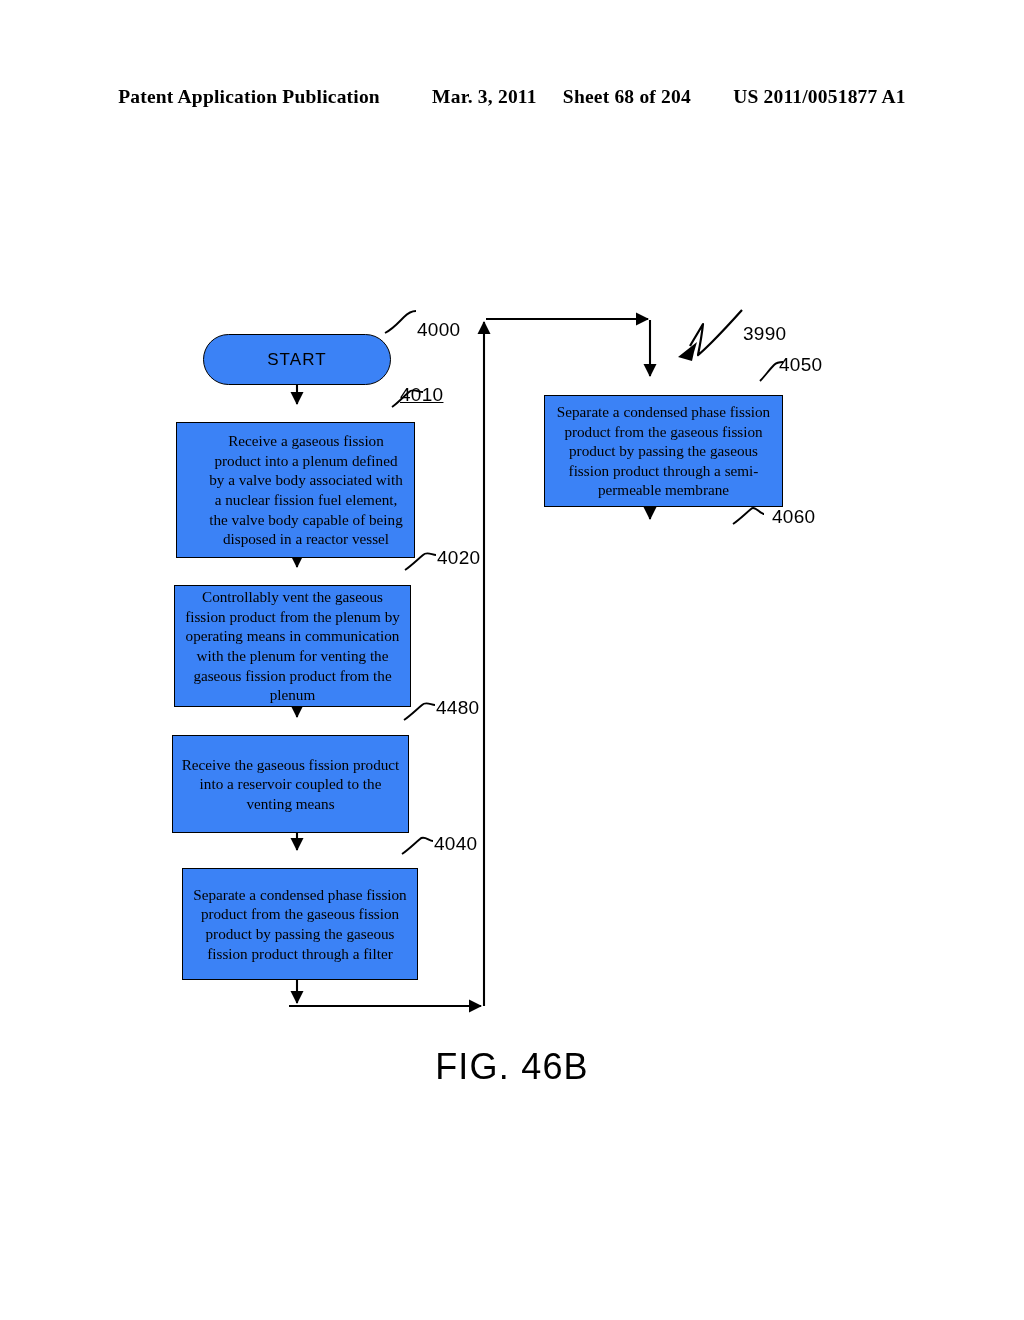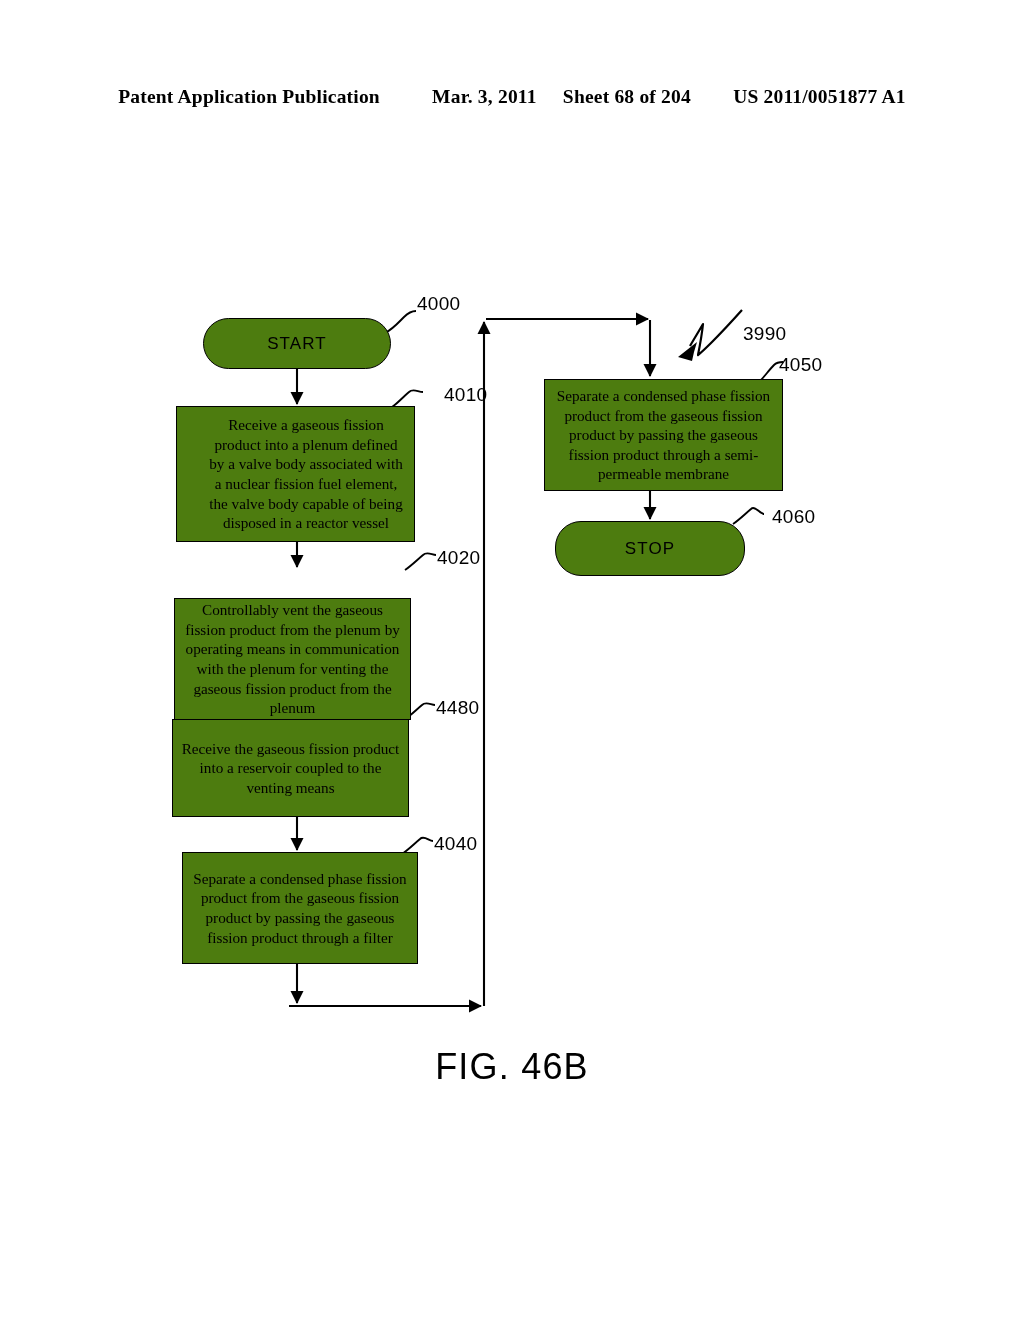--- a/index.html
+++ b/index.html
@@ -49,58 +49,59 @@
     width: 1024px;
     height: 1320px;
     pointer-events: none;
   }
 
   
   .node {
     position: absolute;
     box-sizing: border-box;
     border: 1.7px solid #000;
-    background: #4d7c0f;
+    background: #3b82f6;
     display: flex;
     align-items: center;
     justify-content: center;
     text-align: center;
+    margin-top: 16px;
   }
   .node.proc {
     font-family: "Liberation Serif", serif;
     font-size: 15.2px;
     line-height: 1.29;
     padding: 3px 7px;
   }
   .node.terminal {
     border-radius: 26px;
     font-family: "Liberation Sans", sans-serif;
     font-size: 17px;
     letter-spacing: 1.1px;
   }
 
   
   #node-start { left: 203px; top: 318px; width: 188px; height: 51px; }
   #node-4010  { left: 176px; top: 406px; width: 239px; height: 136px; padding-left: 28px; }
-  #node-4020  { left: 174px; top: 598px; width: 237px; height: 122px; }
+  #node-4020  { left: 174px; top: 569px; width: 237px; height: 122px; }
   #node-4030  { left: 172px; top: 719px; width: 237px; height: 98px; }
   #node-4040  { left: 182px; top: 852px; width: 236px; height: 112px; }
   #node-4050  { left: 544px; top: 379px; width: 239px; height: 112px; }
   #node-stop  { left: 555px; top: 521px; width: 190px; height: 55px; }
 
   
   .refnum {
     position: absolute;
     font-family: "Liberation Sans", sans-serif;
     font-size: 19px;
     letter-spacing: 0.3px;
     white-space: nowrap;
   }
-  #ref-4000 { left: 417px; top: 293px; text-align: right; }
-  #ref-4010 { left: 444px; top: 384px; }
+  #ref-4000 { left: 417px; top: 319px; text-align: right; }
+  #ref-4010 { left: 400px; top: 384px; text-decoration: underline; }
   #ref-4020 { left: 437px; top: 547px; }
   #ref-4030 { left: 436px; top: 697px; }
   #ref-4040 { left: 434px; top: 833px; }
   #ref-4050 { left: 779px; top: 354px; }
   #ref-4060 { left: 772px; top: 506px; }
   #ref-3990 { left: 743px; top: 303px; margin-top: 20px; }
 
   
   #fig-caption {
     position: absolute;
@@ -192,23 +193,20 @@
   </div>
 
   <div class="node proc" id="node-4040">
     <span>Separate a condensed phase fission product from the gaseous fission product by passing the gaseous fission product through a filter</span>
   </div>
 
   <div class="node proc" id="node-4050">
     <span>Separate a condensed phase fission product from the gaseous fission product by passing the gaseous fission product through a semi-permeable membrane</span>
   </div>
 
-  <div class="node terminal" id="node-stop">
-    <span>STOP</span>
-  </div>
 
   <div class="refnum" id="ref-4000">4000</div>
   <div class="refnum" id="ref-4010">4010</div>
   <div class="refnum" id="ref-4020">4020</div>
   <div class="refnum" id="ref-4030">4480</div>
   <div class="refnum" id="ref-4040">4040</div>
   <div class="refnum" id="ref-4050">4050</div>
   <div class="refnum" id="ref-4060">4060</div>
   <div class="refnum" id="ref-3990">3990</div>
 

